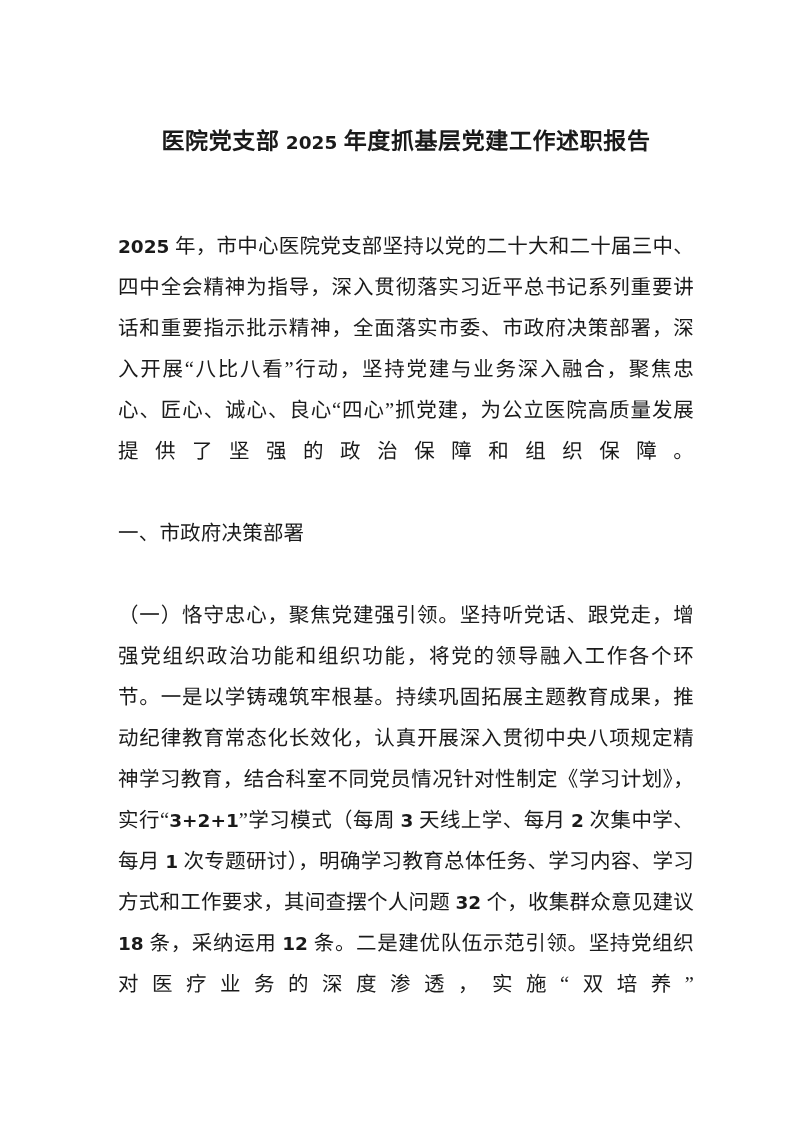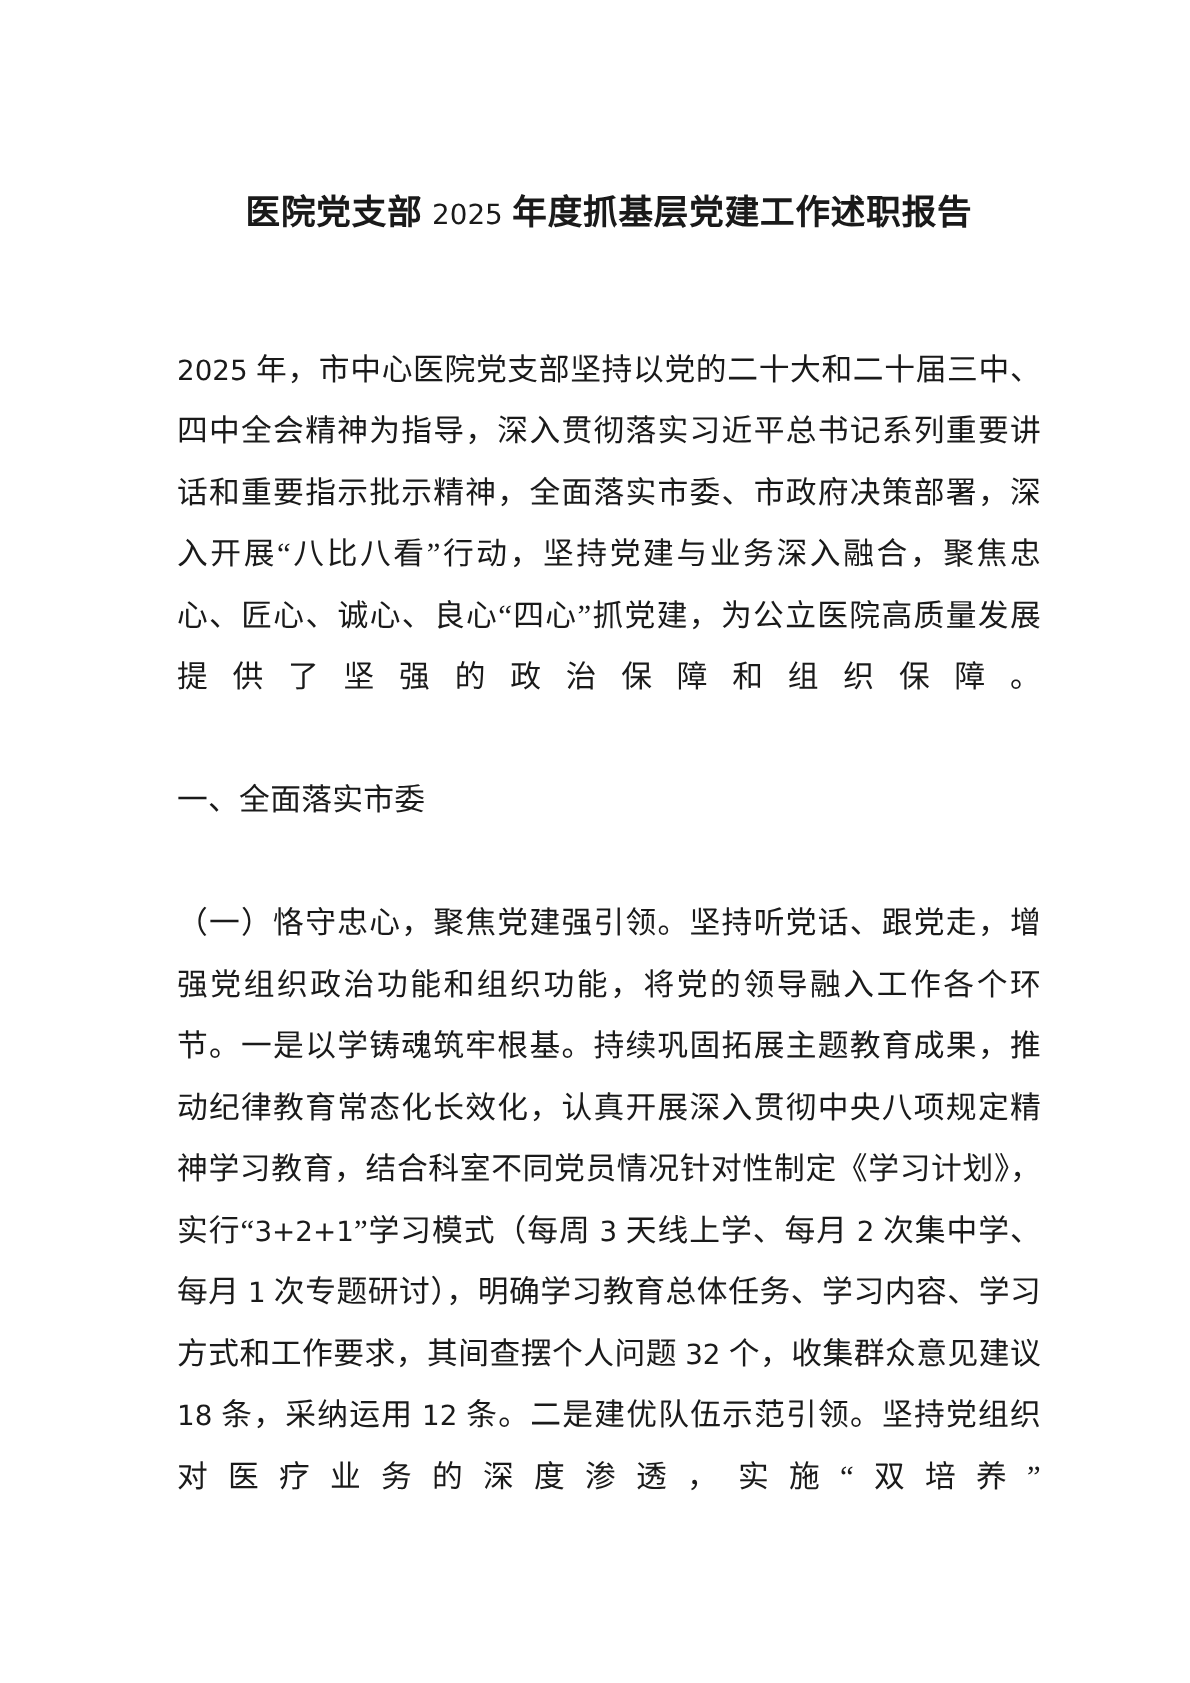--- a/index.html
+++ b/index.html
@@ -58,39 +58,39 @@
     margin: 0;
     font-size: 20.5px;
     font-weight: 400;
     line-height: 41px;
     text-align: left;
     letter-spacing: 0.2px;
   }
   
   .num {
     font-family: "DejaVu Sans", "Liberation Sans", sans-serif;
-    font-weight: 400;
+    font-weight: 700;
     font-size: 18.5px;
     letter-spacing: 0;
   }
 </style>
 </head>
 <body>
 
 <div class="page">
   <div class="content">
 
     <h1 class="doc-title">医院党支部 <span class="num">2025</span> 年度抓基层党建工作述职报告</h1>
 
     <div class="spacer-after-title"></div>
 
     <p class="para last-justify"><span class="num">2025</span> 年，市中心医院党支部坚持以党的二十大和二十届三中、四中全会精神为指导，深入贯彻落实习近平总书记系列重要讲话和重要指示批示精神，全面落实市委、市政府决策部署，深入开展“八比八看”行动，坚持党建与业务深入融合，聚焦忠心、匠心、诚心、良心“四心”抓党建，为公立医院高质量发展提供了坚强的政治保障和组织保障。</p>
 
     <div class="spacer-para"></div>
 
-    <h2 class="heading">一、全面落实市委</h2>
+    <h2 class="heading">一、市政府决策部署</h2>
 
     <div class="spacer-para"></div>
 
     <p class="para last-justify">（一）恪守忠心，聚焦党建强引领。坚持听党话、跟党走，增强党组织政治功能和组织功能，将党的领导融入工作各个环节。一是以学铸魂筑牢根基。持续巩固拓展主题教育成果，推动纪律教育常态化长效化，认真开展深入贯彻中央八项规定精神学习教育，结合科室不同党员情况针对性制定《学习计划》，实行“<span class="num">3+2+1</span>”学习模式（每周 <span class="num">3</span> 天线上学、每月 <span class="num">2</span> 次集中学、每月 <span class="num">1</span> 次专题研讨），明确学习教育总体任务、学习内容、学习方式和工作要求，其间查摆个人问题 <span class="num">32</span> 个，收集群众意见建议 <span class="num">18</span> 条，采纳运用 <span class="num">12</span> 条。二是建优队伍示范引领。坚持党组织对医疗业务的深度渗透，实施“双培养”</p>
 
   </div>
 </div>
 
 </body></html>

